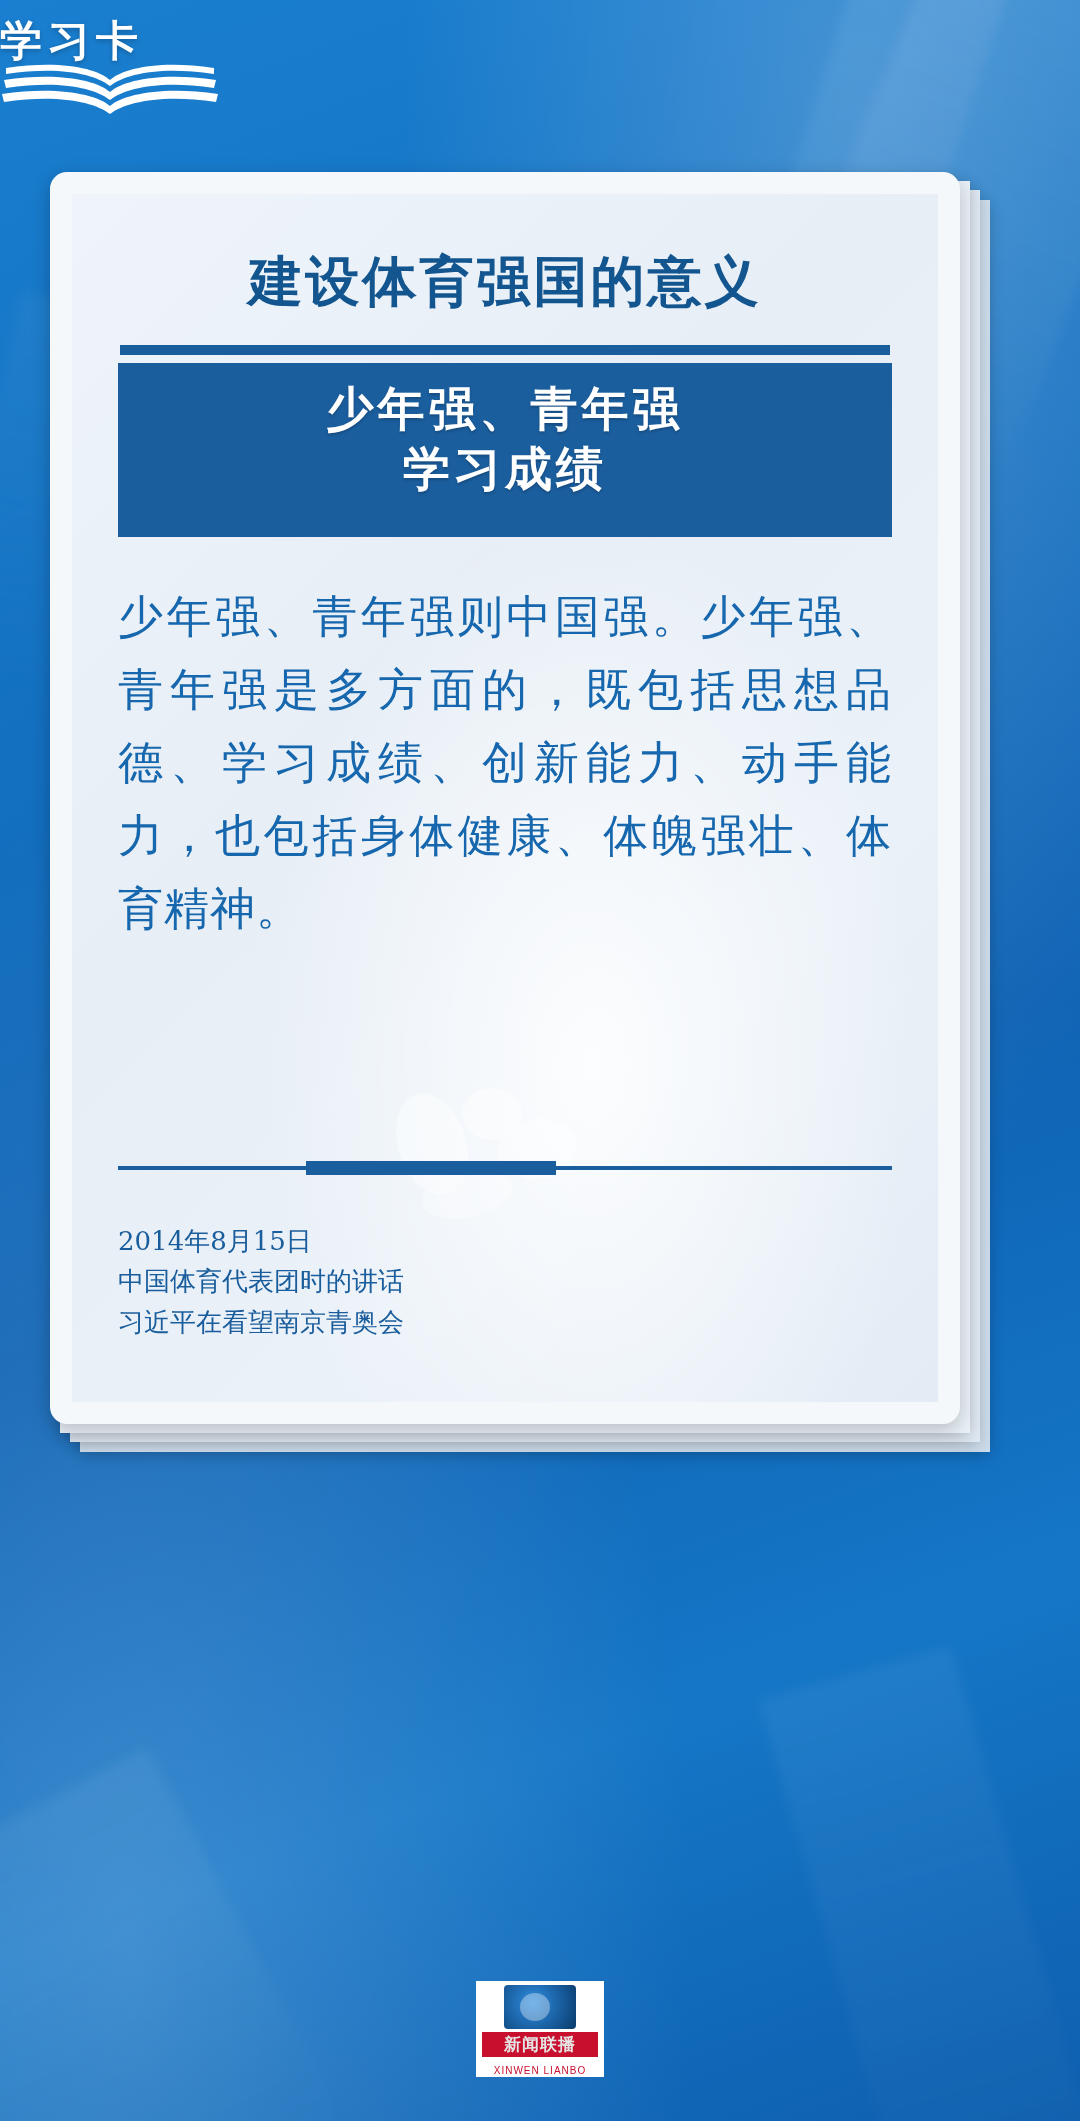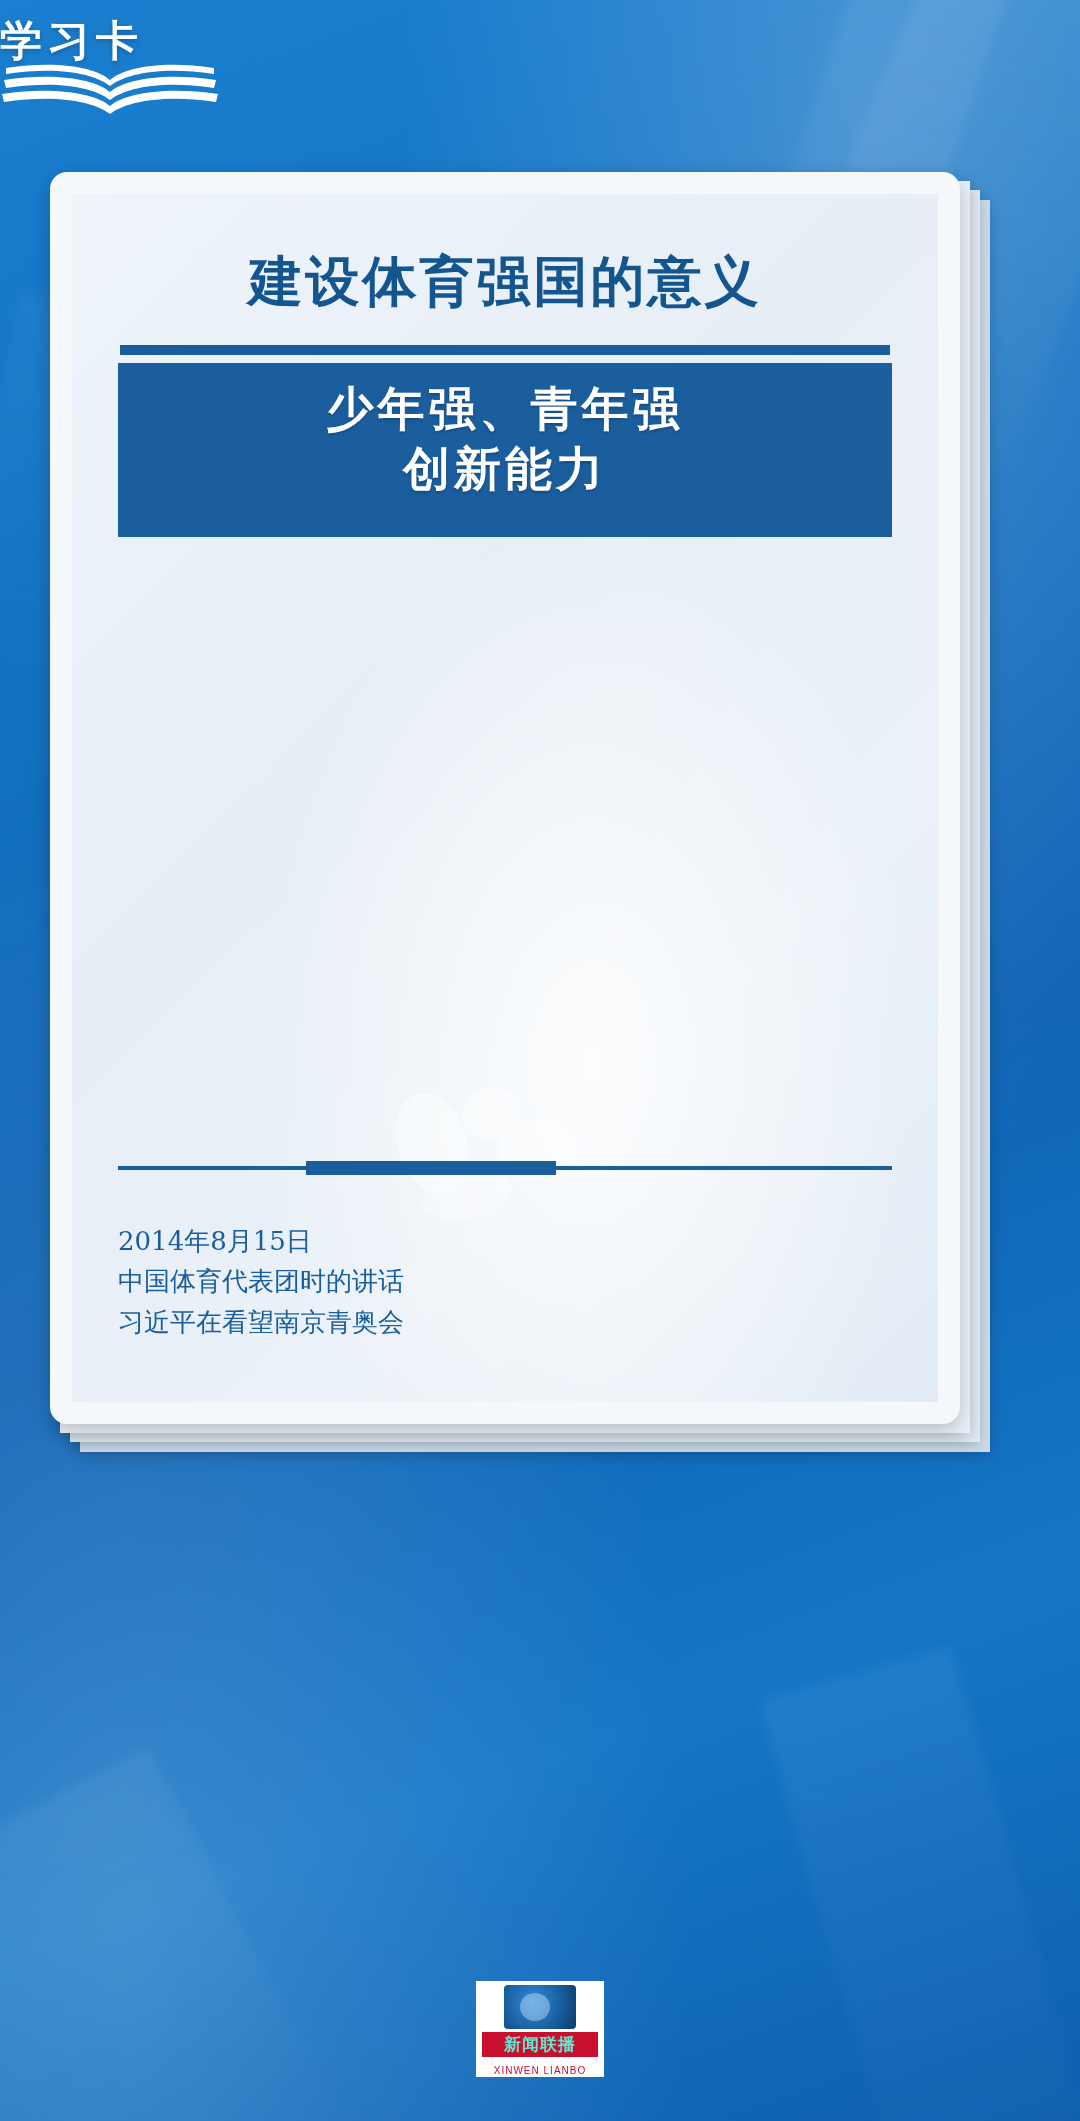--- a/index.html
+++ b/index.html
@@ -214,21 +214,21 @@
     content: "";
     position: absolute;
     left: 16px; top: 8px;
     width: 30px; height: 28px;
     border-radius: 50%;
     background: rgba(255,255,255,.35);
   }
   .cctv-cn {
     margin-top: 3px;
     background: #c8102e;
-    color: #5eead4;
+    color: #e5e5e5;
     font-size: 17px;
     font-weight: bold;
     letter-spacing: 1px;
     padding: 1px 22px;
     font-family: "DejaVu Sans", "Liberation Sans", sans-serif;
   }
   .cctv-en {
     color: #c8102e;
     font-size: 10px;
     letter-spacing: 1px;
@@ -274,24 +274,25 @@
             <ellipse cx="95" cy="120" rx="46" ry="24" fill="#ffffff" opacity=".6" transform="rotate(-12 95 120)"></ellipse>
           </svg>
         </div>
 
         <div class="content">
           <div class="title">建设体育强国的意义</div>
 
           <div class="banner-rule"></div>
           <div class="banner">
             <div>少年强、青年强</div>
-            <div>创新能力</div>
+            <div>学习成绩</div>
           </div>
 
           <div class="body-text">
+            <p>少年强、青年强则中国强。少年强、青年强是多方面的，既包括思想品德、学习成绩、创新能力、动手能力，也包括身体健康、体魄强壮、体育精神。</p>
           </div>
 
           <div class="divider">
             <div class="divider-thick"></div>
           </div>
 
           <div class="source">
             <div>2014年8月15日</div>
             <div>中国体育代表团时的讲话</div>
             <div>习近平在看望南京青奥会</div>

